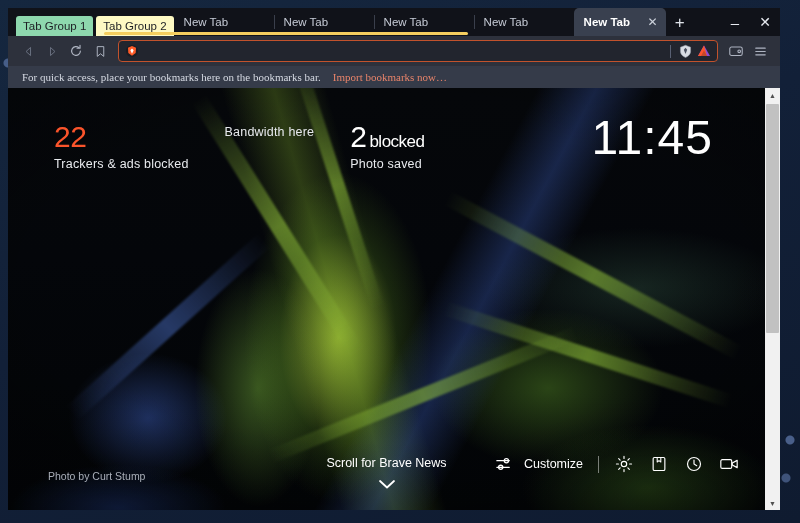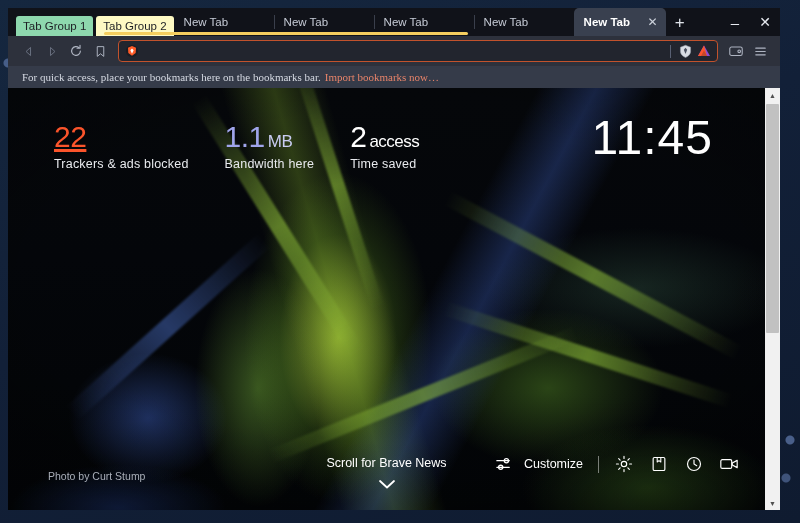--- a/index.html
+++ b/index.html
@@ -123,21 +123,21 @@
   #omnibox .endicon { width:17px; height:17px; display:flex; align-items:center; justify-content:center; margin-left:1px;}
 
   
   #bookmarkbar {
     height: 22px; flex: 0 0 22px;
     background: #353b49;
     display: flex; align-items: center;
     padding-left: 14px;
     font-size: 11px; color: #d6dae3; font-family: Liberation Serif, serif;
   }
-  #bookmarkbar .importlink { color:#e8846a; margin-left: 4px; }
+  #bookmarkbar .importlink { color:#e8846a; margin-left: 12px; }
 
   
   #content {
     flex: 1; position: relative; display: flex;
     overflow: hidden;
   }
   #ntp {
     flex: 1; position: relative;
     overflow: hidden;
     background: #000;
@@ -329,36 +329,33 @@
       <div class="blade" style="left:120px;top:130px;width:300px;height:16px;transform:rotate(58deg);"></div>
       <div class="blade" style="left:200px;top:90px;width:260px;height:13px;transform:rotate(72deg);"></div>
       <div class="blade" style="left:420px;top:180px;width:330px;height:15px;transform:rotate(28deg);"></div>
       <div class="blade" style="left:430px;top:260px;width:300px;height:14px;transform:rotate(18deg);"></div>
       <div class="blade" style="left:30px;top:230px;width:260px;height:18px;transform:rotate(-42deg);background:linear-gradient(90deg,rgba(0,0,0,0),rgba(80,120,215,.45),rgba(0,0,0,0));"></div>
       <div class="blade" style="left:250px;top:300px;width:330px;height:14px;transform:rotate(-22deg);"></div>
       <div class="vignette"></div>
 
       <div id="stats">
         <div class="stat">
-          <div class="big" style="color:#fb542b;text-decoration:underline;">
+          <div class="big" style="color:#fb542b;">
             <span>22</span><span class="unit"></span>
           </div>
           <div class="cap">Trackers &amp; ads blocked</div>
         </div>
         <div class="stat">
-          <div class="big" style="color:#a0a5eb;">
-            <span>1.1</span><span class="unit" style="color:#c9ccf2;">MB</span>
-          </div>
           <div class="cap">Bandwidth here</div>
         </div>
         <div class="stat">
           <div class="big" style="color:#ffffff;">
-            <span>2</span><span class="unit">access</span>
+            <span>2</span><span class="unit">blocked</span>
           </div>
-          <div class="cap">Time saved</div>
+          <div class="cap">Photo saved</div>
         </div>
       </div>
 
       <div id="clock">11:45</div>
 
       <div id="credit">Photo by Curt Stump</div>
 
       <div id="scrollnews">
         <div class="lbl">Scroll for Brave News</div>
         <div class="chev">

